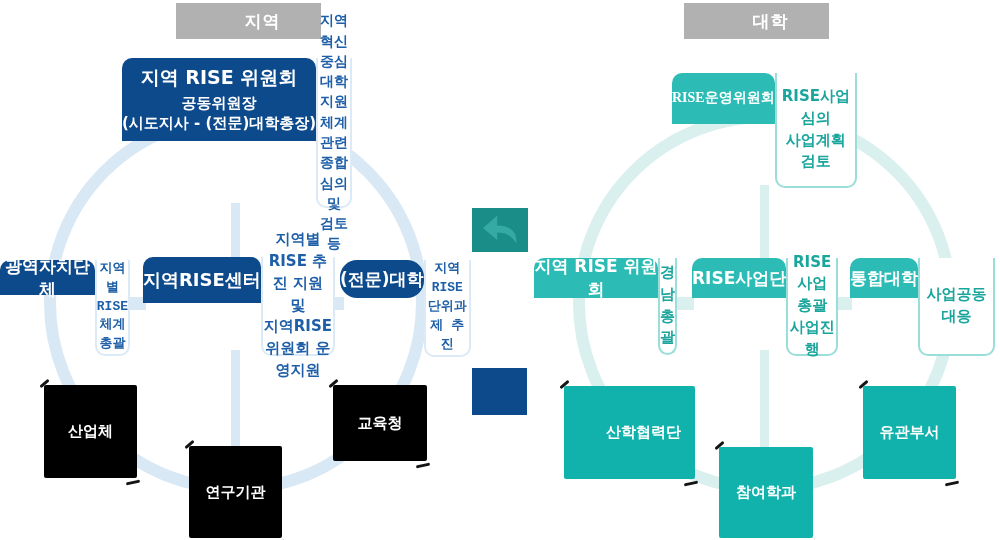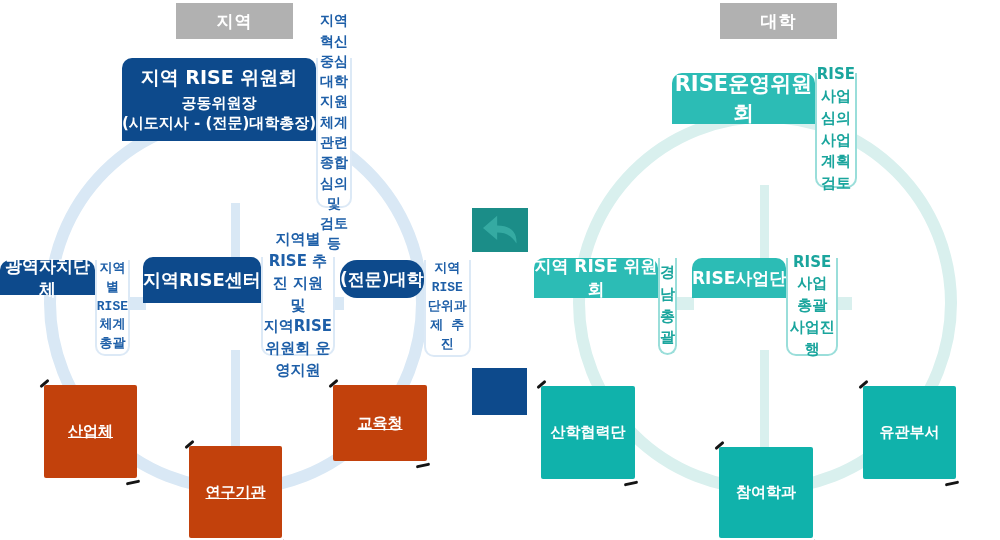--- a/index.html
+++ b/index.html
@@ -3,24 +3,24 @@
 <meta charset="utf-8">
 <style>
   html,body{margin:0;padding:0;background:#fff;}
   .stage{
     position:relative;width:1000px;height:540px;overflow:hidden;background:#fff;
     font-family:"DejaVu Sans","Liberation Sans",sans-serif;font-weight:700;
   }
   
   .tab{
     position:absolute;width:117px;height:36px;background:#b1b1b1;color:#fff;
-    display:flex;align-items:center;justify-content:center;font-size:17px;letter-spacing:1px;
+    display:flex;align-items:center;justify-content:center;font-size:17px;letter-spacing:1px;padding-left:28px;
   }
   .tab-l{left:176px;top:3px;}
-  .tab-r{left:720px;top:3px;}
+  .tab-r{left:684px;top:3px;}
   
   .ring{position:absolute;width:360px;height:360px;border-radius:50%;z-index:1;}
   .ring-l{left:44px;top:111px;border:12px solid #d9e8f5;}
   .ring-r{left:573px;top:111px;border:12px solid #d9f0ee;}
   .conn{position:absolute;z-index:1;}
   .c-blue{background:#d9e8f5;}
   .c-teal{background:#d9f0ee;}
   .sp-l1{left:231px;top:203px;width:9px;height:60px;}
   .sp-l2{left:231px;top:350px;width:9px;height:100px;}
   .sp-r1{left:760px;top:185px;width:9px;height:78px;}
@@ -51,40 +51,40 @@
   .m-l1{left:0;top:260px;width:130px;height:96px;}
   .m-l2{left:143px;top:257px;width:192px;height:99px;}
   .m-l3{left:340px;top:260px;width:131px;height:97px;}
   .m-l1 .hdr{height:35px;font-size:17px;}
   .m-l2 .hdr{height:46px;font-size:18px;}
   .m-l3 .hdr{height:38px;font-size:17px;border-radius:17px;}
   .m-l1 .bod,.m-l3 .bod{font-size:13px;font-family:Liberation Mono, monospace;}
   .m-l2 .bod{font-size:15px;}
   
   .tb-r{left:672px;top:73px;width:185px;height:115px;}
-  .tb-r .hdr{height:51px;font-size:21px;}
+  .tb-r .hdr{height:51px;font-size:14px;font-family:Liberation Serif, serif;}
   .tb-r .bod{font-size:15px;}
   .m-r1{left:534px;top:258px;width:143px;height:97px;}
   .m-r2{left:692px;top:258px;width:146px;height:98px;}
   .m-r3{left:850px;top:258px;width:145px;height:98px;}
   .m-r1 .hdr,.m-r2 .hdr,.m-r3 .hdr{height:40px;font-size:17px;}
   .m-r1 .bod,.m-r2 .bod,.m-r3 .bod{font-size:15px;}
   
   .sq{
     position:absolute;z-index:2;color:#fff;display:flex;align-items:center;justify-content:center;
     font-size:15px;text-align:center;border-radius:2px;
   }
   .sq::before{content:"";position:absolute;left:-5px;top:-3px;width:11px;height:3px;background:#141414;transform:rotate(-40deg);border-radius:2px;}
   .sq::after{content:"";position:absolute;right:-3px;bottom:-6px;width:14px;height:3px;background:#141414;transform:rotate(-12deg);border-radius:2px;}
-  .sq-blue{background:#c2410c;text-decoration:underline;}
+  .sq-blue{background:#000000;}
   .sq-teal{background:#10b2ab;}
   .s-l1{left:44px;top:385px;width:93px;height:93px;}
   .s-l2{left:189px;top:446px;width:93px;height:92px;}
   .s-l3{left:333px;top:385px;width:94px;height:76px;}
-  .s-r1{left:541px;top:386px;width:94px;height:93px;}
+  .s-r1{left:564px;top:386px;width:103px;height:93px;padding-left:28px;}
   .s-r2{left:719px;top:447px;width:94px;height:91px;}
   .s-r3{left:863px;top:386px;width:93px;height:93px;}
   
   .arrow-block{
     position:absolute;left:472px;top:208px;width:56px;height:44px;background:#1b8d88;z-index:3;
     display:flex;align-items:center;justify-content:center;
   }
   .arrow-block svg{width:44px;height:34px;display:block;}
   .blue-block{position:absolute;left:472px;top:368px;width:55px;height:47px;background:#0d4a8c;z-index:3;}
 </style>
@@ -153,18 +153,22 @@
 
   <div class="obox teal m-r1">
     <div class="hdr">지역 RISE 위원회</div>
     <div class="bod">경남 총괄</div>
   </div>
   <div class="obox teal m-r2">
     <div class="hdr">RISE사업단</div>
     <div class="bod">RISE사업 총괄
 사업진행</div>
   </div>
+  <div class="obox teal m-r3">
+    <div class="hdr">통합대학</div>
+    <div class="bod">사업공동대응</div>
+  </div>
 
   <div class="sq sq-teal s-r1">산학협력단</div>
   <div class="sq sq-teal s-r2">참여학과</div>
   <div class="sq sq-teal s-r3">유관부서</div>
 
 </div>
 
 </body></html>

